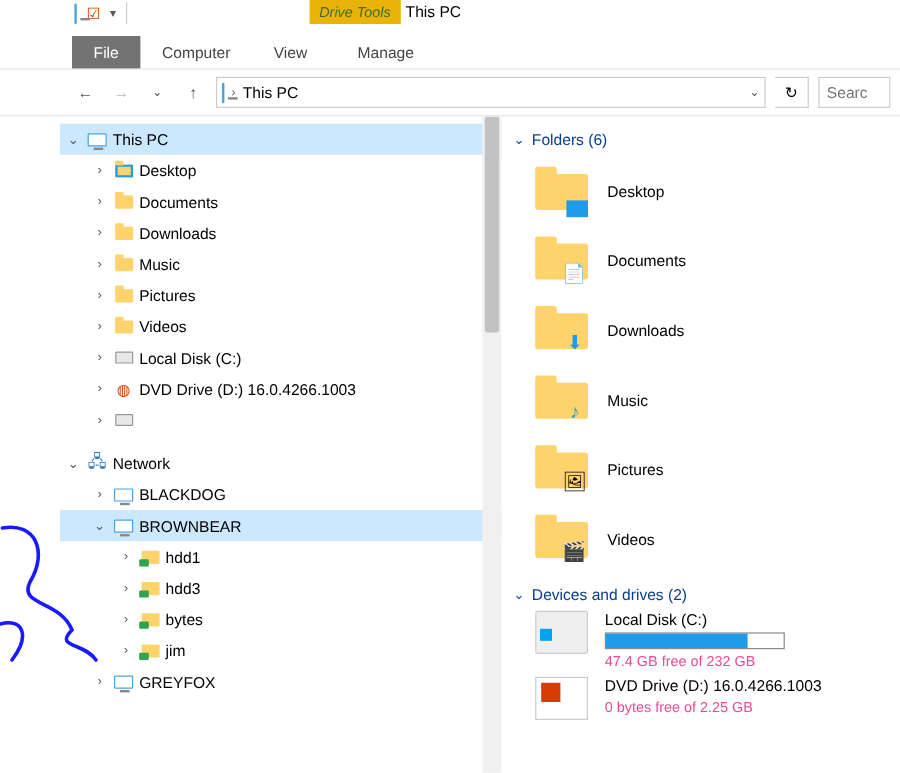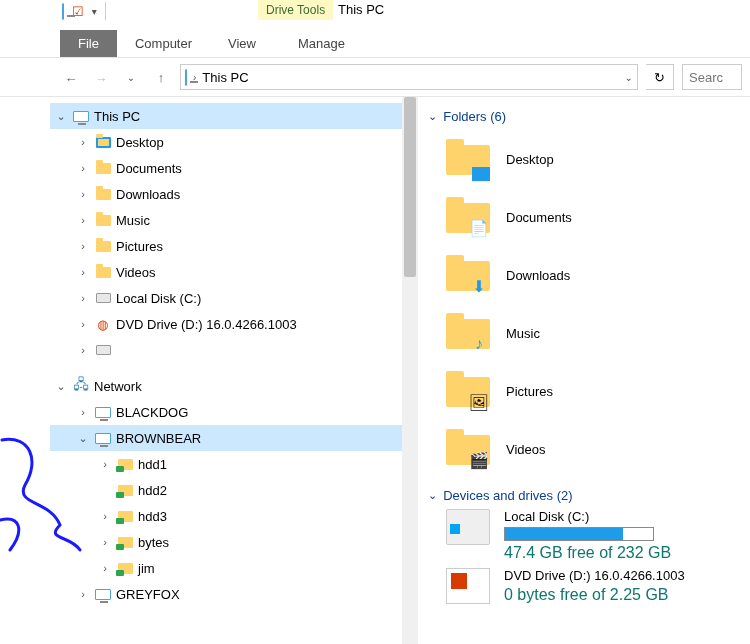--- a/index.html
+++ b/index.html
@@ -18,22 +18,23 @@
     display: flex;
     align-items: flex-end;
     height: 24px;
     padding-left: 60px;
     border-bottom: 0;
   }
   .qat { position: absolute; top: 2px; left: 62px; display:flex; gap:8px; align-items:center; }
   .qat .sep { width:1px; height:18px; background:#ccc; }
   .drive-tools {
     position:absolute; top:0; left:258px;
-    background:#fef9c3; color:#3d6b34; font-size:12px;
+    background:#eab308; color:#3d6b34; font-size:12px;
     padding:3px 8px;
+    font-style:italic;
   }
   .title-text { position:absolute; top:2px; left:338px; font-size:13px; }
   .tabs {
     display:flex; align-items:flex-end;
     height: 30px;
     margin-top: 4px;
     padding-left: 60px;
     border-bottom:1px solid #e5e5e5;
   }
   .tab {
@@ -124,21 +125,21 @@
     font-size:16px;
   }
   .drive-item {
     display:flex; align-items:flex-start; gap:14px;
     padding-left:18px; margin:6px 0;
   }
   .drive-ico { width:44px; height:36px; background:#efefef; border:1px solid #ccc; border-radius:2px; position:relative; }
   .drive-info { display:flex; flex-direction:column; gap:3px; }
   .bar { width:150px; height:14px; border:1px solid #8a8a8a; position:relative; }
   .bar .fill { position:absolute; left:0; top:0; bottom:0; background:#1e9be9; }
-  .sub { color:#0f766e; font-size:16px; }
+  .sub { color:#ec4899; font-size:12px; }
   .dvd-ico { width:44px; height:36px; background:#fff; border:1px solid #ccc; position:relative; }
   .dvd-ico::after{ content:""; position:absolute; left:4px; top:4px; width:16px; height:16px; background:#d83b01; }
   
   .i-pc { width:16px; height:11px; background:#fff; border:1px solid #4aa3df; border-radius:1px; position:relative; }
   .i-pc::after{content:"";position:absolute;left:4px;top:11px;width:8px;height:2px;background:#888;}
   .i-fold { width:15px; height:11px; background:#ffd36b; border-radius:1px; position:relative;}
   .i-fold::before{content:"";position:absolute;left:0;top:-3px;width:7px;height:4px;background:#ffd36b;border-radius:1px;}
   .i-net { color:#2a7ab9; font-size:14px; }
   .i-disk { width:15px; height:10px; background:#e8e8e8; border:1px solid #999; border-radius:1px;}
   .i-share { width:15px; height:11px; background:#ffd36b; border-radius:1px; position:relative;}
@@ -280,27 +281,20 @@
       <span>BROWNBEAR</span>
     </div>
     <div class="tree-row indent-2">
       <span class="exp">›</span>
       <span class="ico">
           <span class="i-share"></span>
         </span>
       <span>hdd1</span>
     </div>
     <div class="tree-row indent-2">
-      <span class="exp none">›</span>
-      <span class="ico">
-          <span class="i-share"></span>
-        </span>
-      <span>hdd2</span>
-    </div>
-    <div class="tree-row indent-2">
       <span class="exp">›</span>
       <span class="ico">
           <span class="i-share"></span>
         </span>
       <span>hdd3</span>
     </div>
     <div class="tree-row indent-2">
       <span class="exp">›</span>
       <span class="ico">
           <span class="i-share"></span>

